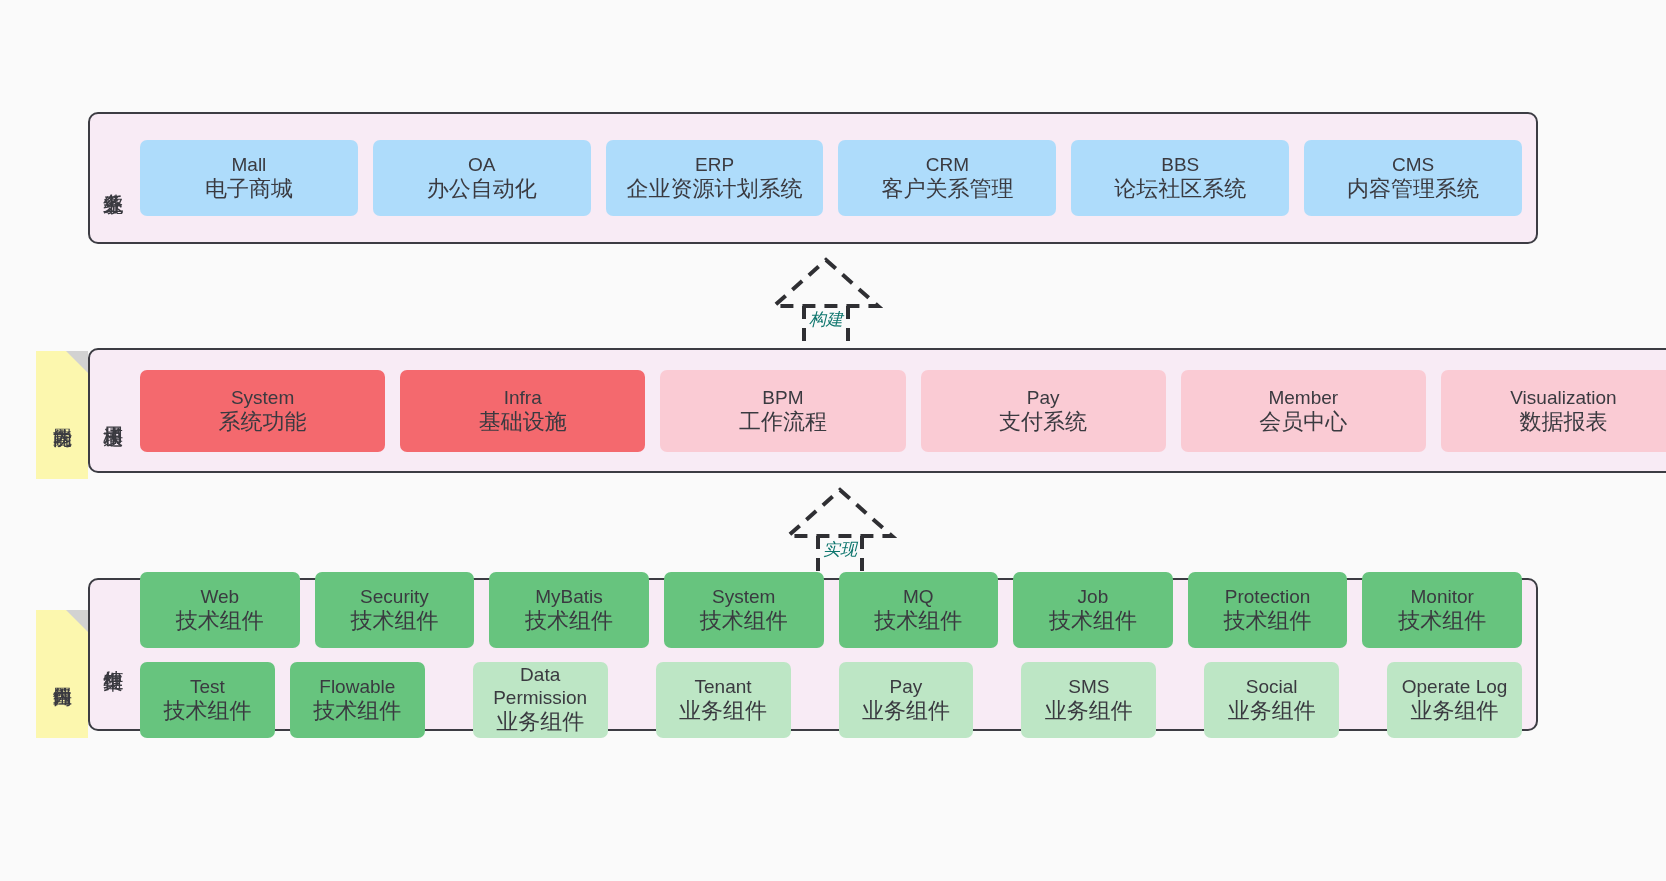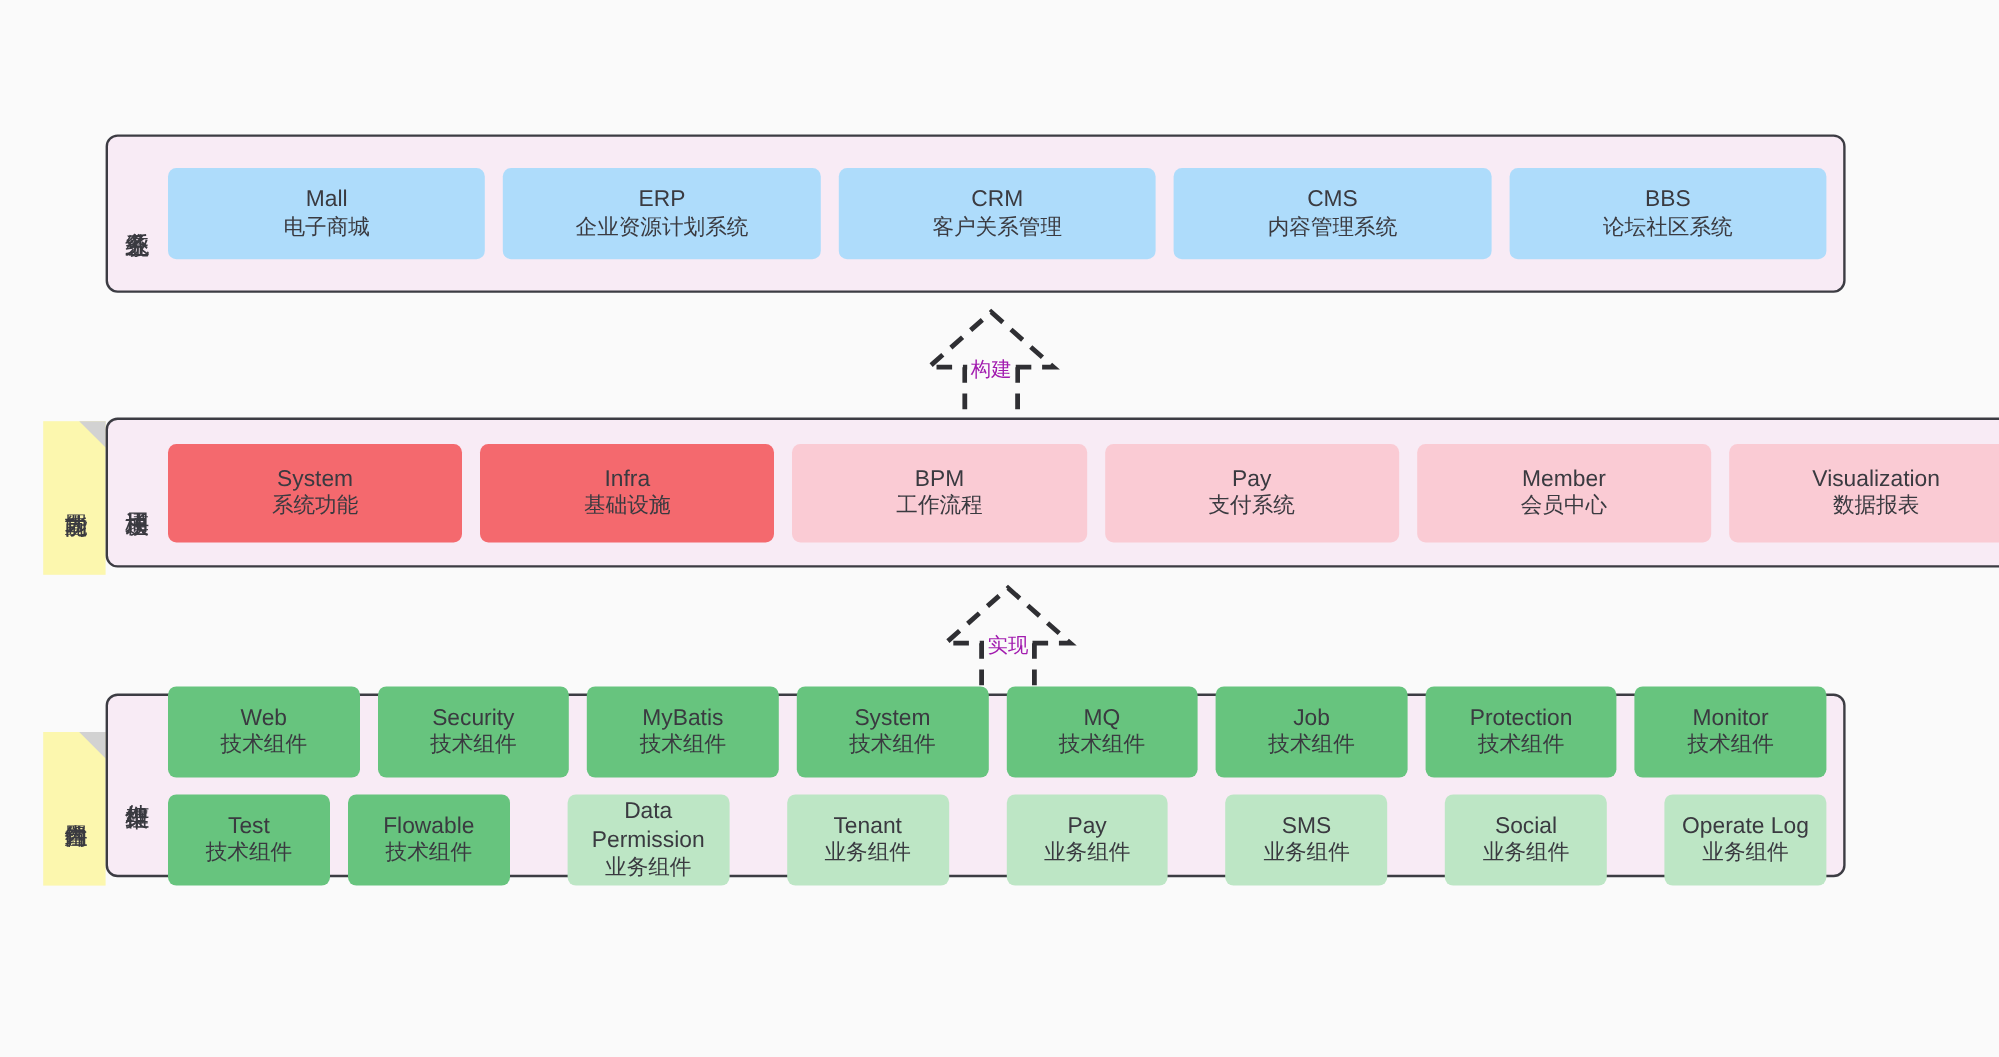--- a/index.html
+++ b/index.html
@@ -78,21 +78,21 @@
     text-align: center;
     box-sizing: border-box;
     padding: 6px 8px;
     line-height: 1.22;
     color: #3A3A40;
   }
   .node .en {
     font-size: 19px;
   }
   .node .cn {
-    font-size: 18px;
+    font-size: 22px;
   }
 
   .node.blue  { background: #AEDCFB; }
   .node.red   { background: #F4696E; }
   .node.pink  { background: #FACBD4; }
   .node.green { background: #67C47E; }
   .node.mint  { background: #BDE6C5; margin-left: 33px; }
 
   
   .row-biz .node    { height: 76px; }
@@ -131,57 +131,62 @@
   .arrow {
     position: absolute;
     width: 200px;
     height: 92px;
   }
   .arrow svg { display: block; }
   .arrow-label {
     position: absolute;
     left: 50%;
     transform: translateX(-50%);
-    top: 42px;
+    top: 54px;
     background: #FAFAFA;
     padding: 0 3px;
     font-size: 17px;
-    color: #a21caf;
+    color: #0f766e;
     white-space: nowrap;
     user-select: none;
+    font-style: italic;
   }
 </style>
 </head>
 <body>
 
 <div id="canvas">
 
   <div class="layer" id="layer-business" style="left:88px; top:112px; width:1450px; height:132px;">
     <div class="layer-caption">业务系统</div>
     <div class="layer-body">
       <div class="node-row row-biz" id="row-business">
           <div class="node blue">
             <div class="en">Mall</div>
             <div class="cn">电子商城</div>
           </div>
           <div class="node blue">
+            <div class="en">OA</div>
+            <div class="cn">办公自动化</div>
+          </div>
+          <div class="node blue">
             <div class="en">ERP</div>
             <div class="cn">企业资源计划系统</div>
           </div>
           <div class="node blue">
             <div class="en">CRM</div>
             <div class="cn">客户关系管理</div>
           </div>
           <div class="node blue">
+            <div class="en">BBS</div>
+            <div class="cn">论坛社区系统</div>
+          </div>
+          <div class="node blue">
             <div class="en">CMS</div>
             <div class="cn">内容管理系统</div>
-          </div>
-          <div class="node blue">
-            <div class="en">BBS</div>
-            <div class="cn">论坛社区系统</div>
           </div>
         </div>
     </div>
   </div>
 
   <div class="arrow" style="left:726px; top:254px;">
     <svg width="200" height="92" viewBox="0 0 200 92" xmlns="http://www.w3.org/2000/svg">
 
       <path d="M100 6 L152 52 L48 52 Z" fill="#FAFAFA" stroke="#2F2F33" stroke-width="4" stroke-dasharray="13 9" stroke-linejoin="miter"></path>
 

